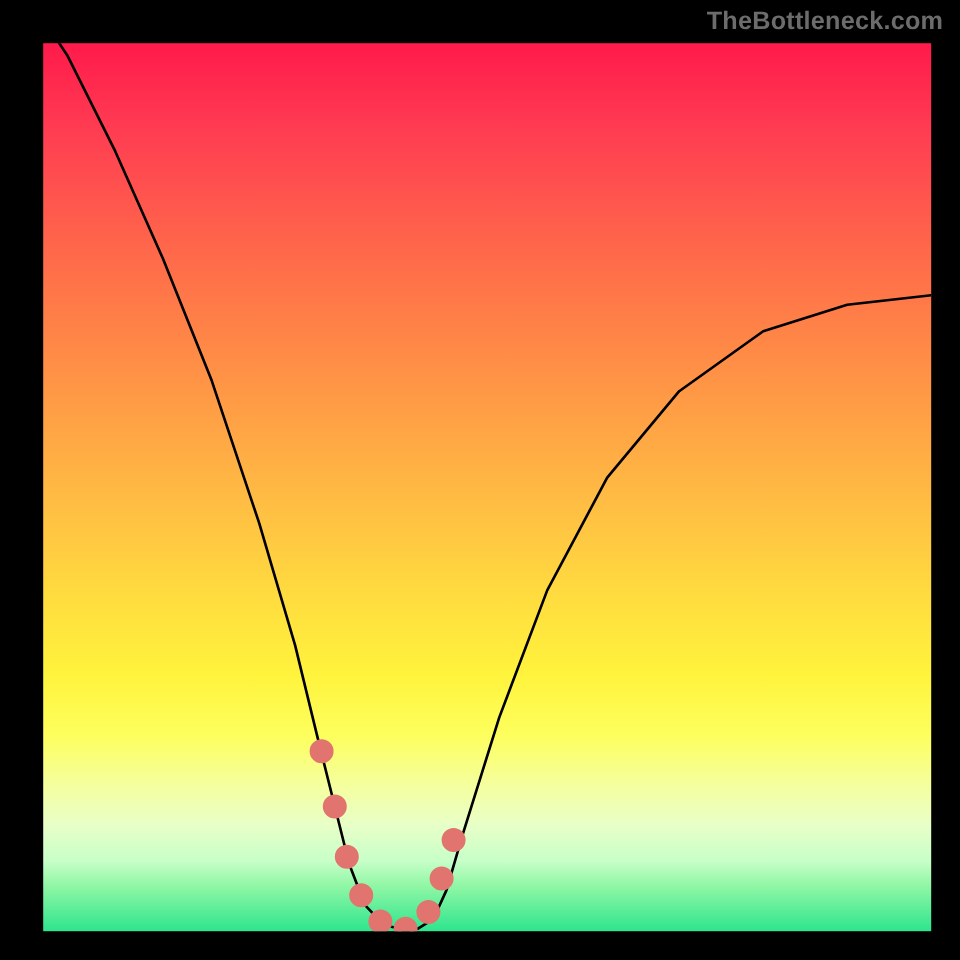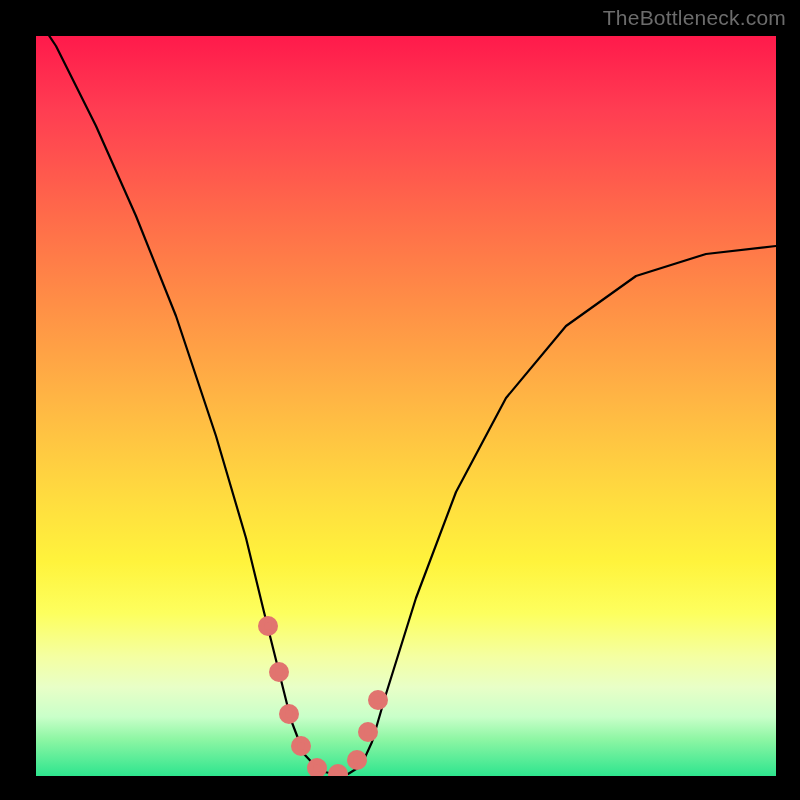--- a/index.html
+++ b/index.html
@@ -31,21 +31,21 @@
       #c9ffc9 92%,
       #8ef6a4 95%,
       #2ee58e 100%);
   }
   .watermark {
     position: absolute;
     top: 6px;
     right: 14px;
     color: #6c6c6c;
     font-size: 21px;
-    font-weight: 400;
+    font-weight: 700;
     letter-spacing: 0.2px;
     font-family: Arial, Helvetica, sans-serif;
   }
   svg.plot {
     position: absolute;
     left: 0;
     top: 0;
     width: 740px;
     height: 740px;
     display: block;

